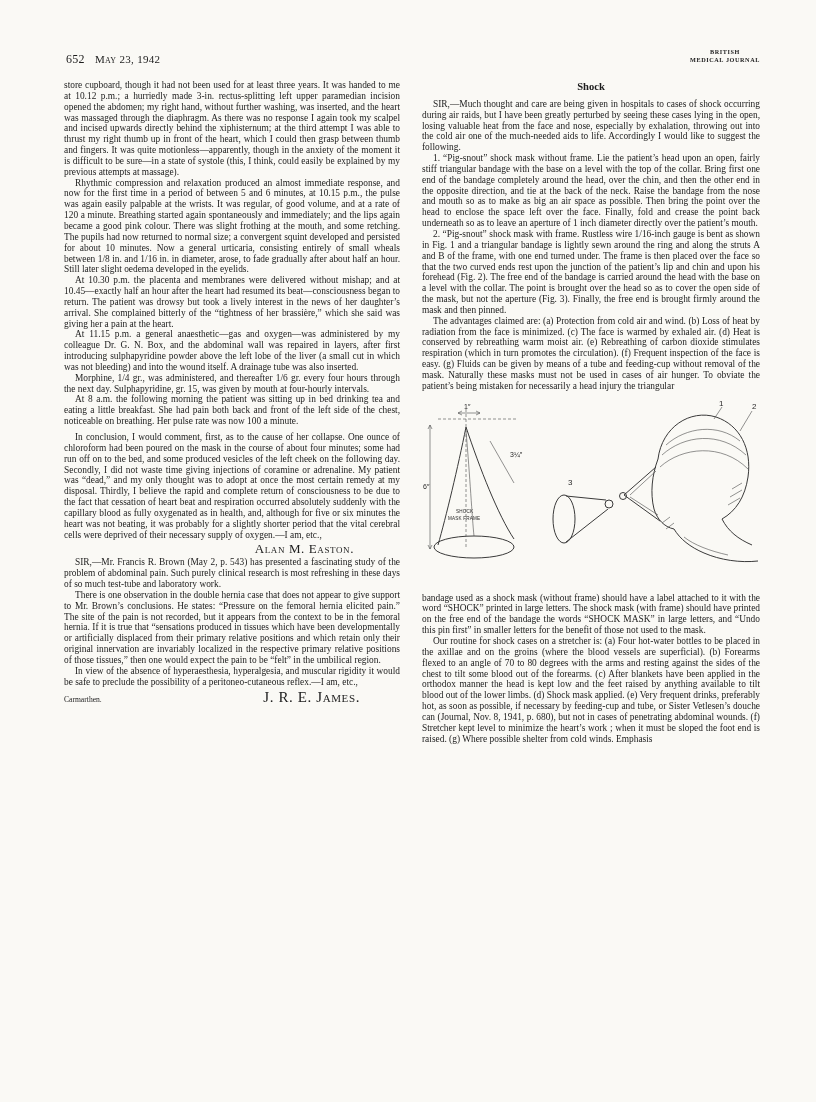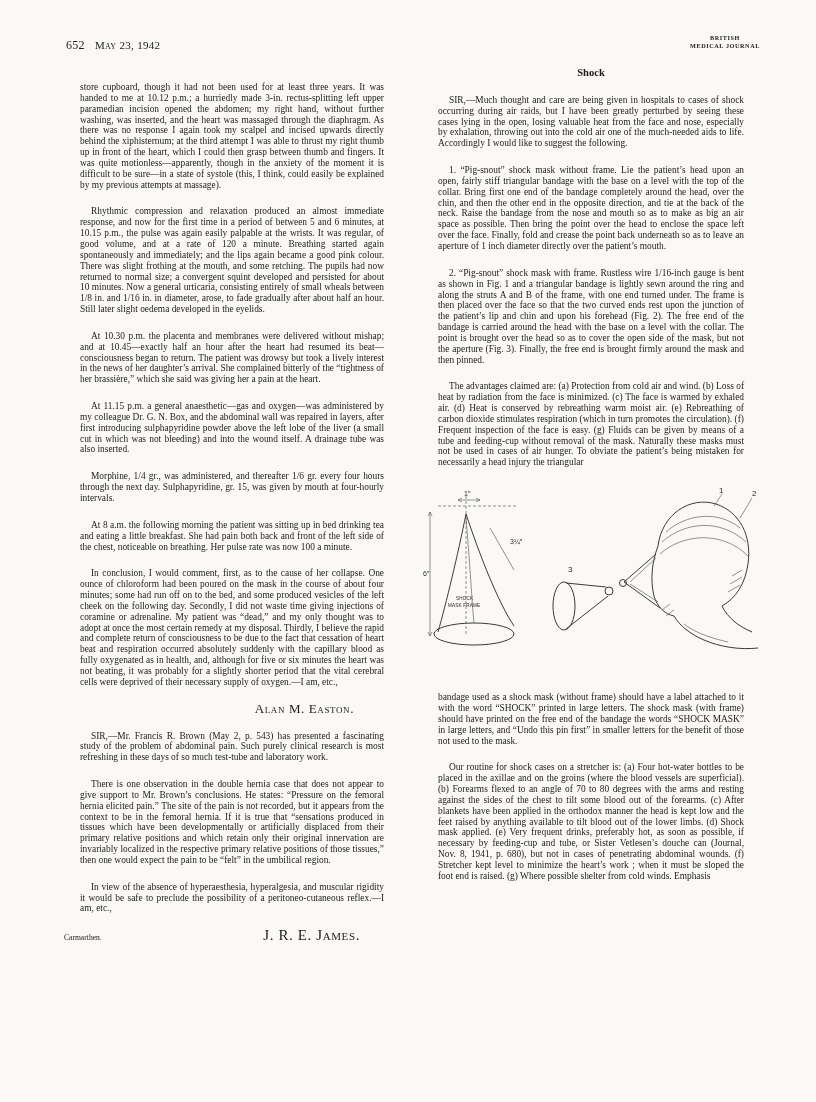--- a/index.html
+++ b/index.html
@@ -1,39 +1,39 @@
 <!DOCTYPE html>
 <html><head>
 <meta charset="utf-8">
 <style>
   html,body{margin:0;padding:0;background:#e9e7e2;}
   .page{
     position:relative;
     width:816px;height:1102px;
     box-sizing:border-box;
     background:#faf9f5;
-    padding:34px 56px 26px 64px;
+    padding:48px 56px 26px 64px;
     font-family:"Liberation Serif", serif;
     color:#1c1c1c;
     overflow:hidden;
   }
   
   .page-header{position:relative;height:22px;margin-bottom:10px;}
   .header-left{position:absolute;left:2px;top:4px;font-size:11px;letter-spacing:.3px;}
   .header-left .pagenum{font-size:12px;margin-right:10px;}
   .header-left .date{font-variant:small-caps;}
   .header-title{position:absolute;left:0;right:0;top:2px;text-align:center;
     font-size:13.5px;letter-spacing:3px;}
   .header-journal{position:absolute;right:0;top:0;text-align:center;
     font-size:6.2px;font-weight:bold;letter-spacing:.6px;line-height:7.5px;
     font-variant:small-caps;text-transform:uppercase;}
   
   .columns{display:flex;gap:22px;}
   .col{width:338px;font-size:9.4px;line-height:10.85px;text-align:justify;}
-  .col p{margin:16px;text-indent:11px;}
+  .col p{margin:0;text-indent:11px;}
   .col p.noindent{text-indent:0;}
   .col p.gap-top{margin-top:5px;}
   .letter-heading{text-align:center;font-size:10.6px;font-weight:bold;margin:11px 0 6px;}
   .letter-heading.first{margin-top:2px;}
   .signature{text-align:right;padding-right:46px;font-variant:small-caps;
     letter-spacing:.6px;margin-top:4px;margin-bottom:2px;font-size:13px;}
   .letter-footer{display:flex;justify-content:space-between;align-items:baseline;
     margin-top:5px;padding-right:40px;gap:44px;}
   .letter-footer .place{font-size:7.6px;}
   .letter-footer .sig{font-variant:small-caps;font-size:15px;letter-spacing:.6px;}

